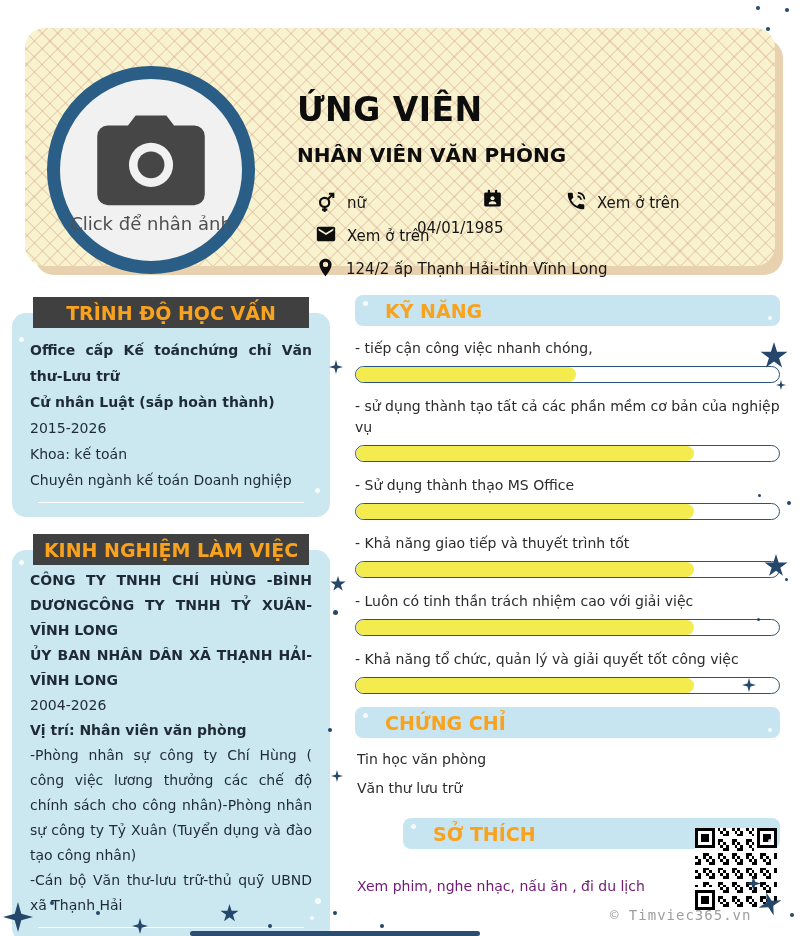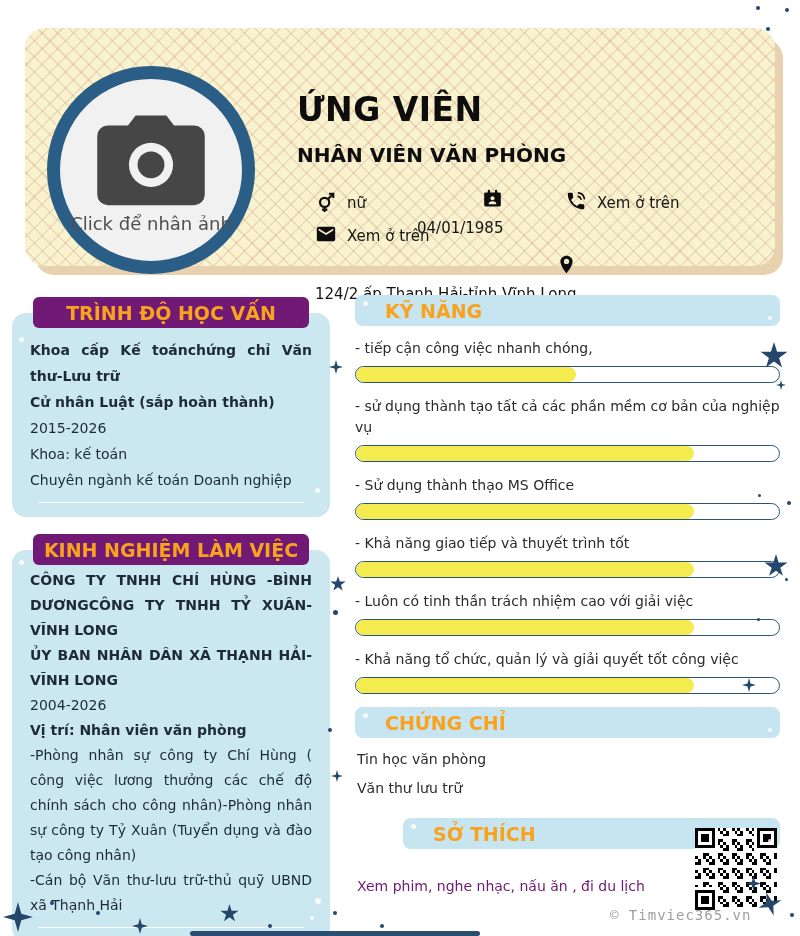--- a/index.html
+++ b/index.html
@@ -28,21 +28,21 @@
   .header-text { position:absolute; left:272px; top:0; width:478px; height:238px; }
   .cv-title { position:absolute; left:0; top:62px; font-size:33px; font-weight:700; color:#0D0D0D; letter-spacing:.5px; }
   .cv-subtitle { position:absolute; left:0; top:115px; font-size:20px; font-weight:700; color:#0D0D0D; }
   .info-item { position:absolute; display:flex; align-items:flex-end; gap:10px; font-size:15px; color:#151515; height:24px; }
   .info-item svg { flex:0 0 auto; }
 
   
   .col-left { position:absolute; left:12px; top:297px; width:318px; }
   .sec-label {
     position:relative; z-index:2; width:276px; height:31px; margin:0 auto;
-    background:#701a75; border-radius:6px;
+    background:#404040; border-radius:0;
     display:flex; align-items:center; justify-content:center;
     color:#F9A21D; font-size:19px; font-weight:700;
   }
   .blue-box {
     position:relative; background:#CBE7F0; border-radius:14px;
     margin-top:-15px; padding:24px 18px 10px 18px;
     color:#1E2B36; font-size:14px;
   }
   .blue-box .t { line-height:26px; text-align:justify; }
   .blue-box.exp .t { line-height:25px; }
@@ -124,42 +124,42 @@
         <span>Xem ở trên</span>
       </div>
 
       <div class="info-item" style="left:18px; top:193px;">
         <svg width="22" height="22" viewBox="0 0 24 24">
           <path d="M20 4H4c-1.1 0-2 .9-2 2v12c0 1.1.9 2 2 2h16c1.1 0 2-.9 2-2V6c0-1.1-.9-2-2-2zm0 4.2-8 5-8-5V6l8 5 8-5v2.2z" fill="#0D0D0D"></path>
         </svg>
         <span>Xem ở trên</span>
       </div>
 
-      <div class="info-item" style="left:18px; top:226px;flex-direction:column;">
+      <div class="info-item" style="left:18px; top:226px;">
         <svg width="21" height="21" viewBox="0 0 24 24">
           <path d="M12 2C8.13 2 5 5.13 5 8.5c0 5.25 7 13.5 7 13.5s7-8.25 7-13.5C19 5.13 15.87 2 12 2zm0 9.5a3 3 0 1 1 0-6 3 3 0 0 1 0 6z" fill="#0D0D0D"></path>
         </svg>
         <span>124/2 ấp Thạnh Hải-tỉnh Vĩnh Long</span>
       </div>
     </div>
 
     <div class="photo-circle">
       <svg width="122" height="96" viewBox="0 0 24 20">
         <path d="M8.8 0.5 L7.2 2.6 H3 A2.2 2.2 0 0 0 0.8 4.8 V17 A2.2 2.2 0 0 0 3 19.2 H21 A2.2 2.2 0 0 0 23.2 17 V4.8 A2.2 2.2 0 0 0 21 2.6 H16.8 L15.2 0.5 Z" fill="#464646"></path>
         <circle cx="12" cy="10.8" r="4.6" fill="#F1F1F1"></circle>
         <circle cx="12" cy="10.8" r="2.8" fill="#464646"></circle>
       </svg>
       <div class="photo-label">Click để nhân ảnh</div>
     </div>
   </div>
 
   <div class="col-left">
     <div class="sec-label">TRÌNH ĐỘ HỌC VẤN</div>
     <div class="blue-box">
-      <div class="t b">Khoa cấp Kế toánchứng chỉ Văn thư-Lưu trữ</div>
+      <div class="t b">Office cấp Kế toánchứng chỉ Văn thư-Lưu trữ</div>
       <div class="t b">Cử nhân Luật (sắp hoàn thành)</div>
       <div class="t">2015-2026</div>
       <div class="t">Khoa: kế toán</div>
       <div class="t">Chuyên ngành kế toán Doanh nghiệp</div>
       <div class="divider"></div>
       <span class="wdot" style="left:7px; top:24px; width:5px; height:5px;"></span>
       <span class="wdot" style="right:10px; bottom:24px; width:5px; height:5px;"></span>
     </div>
 
     <div class="sec-label gap-label">KINH NGHIỆM LÀM VIỆC</div>

